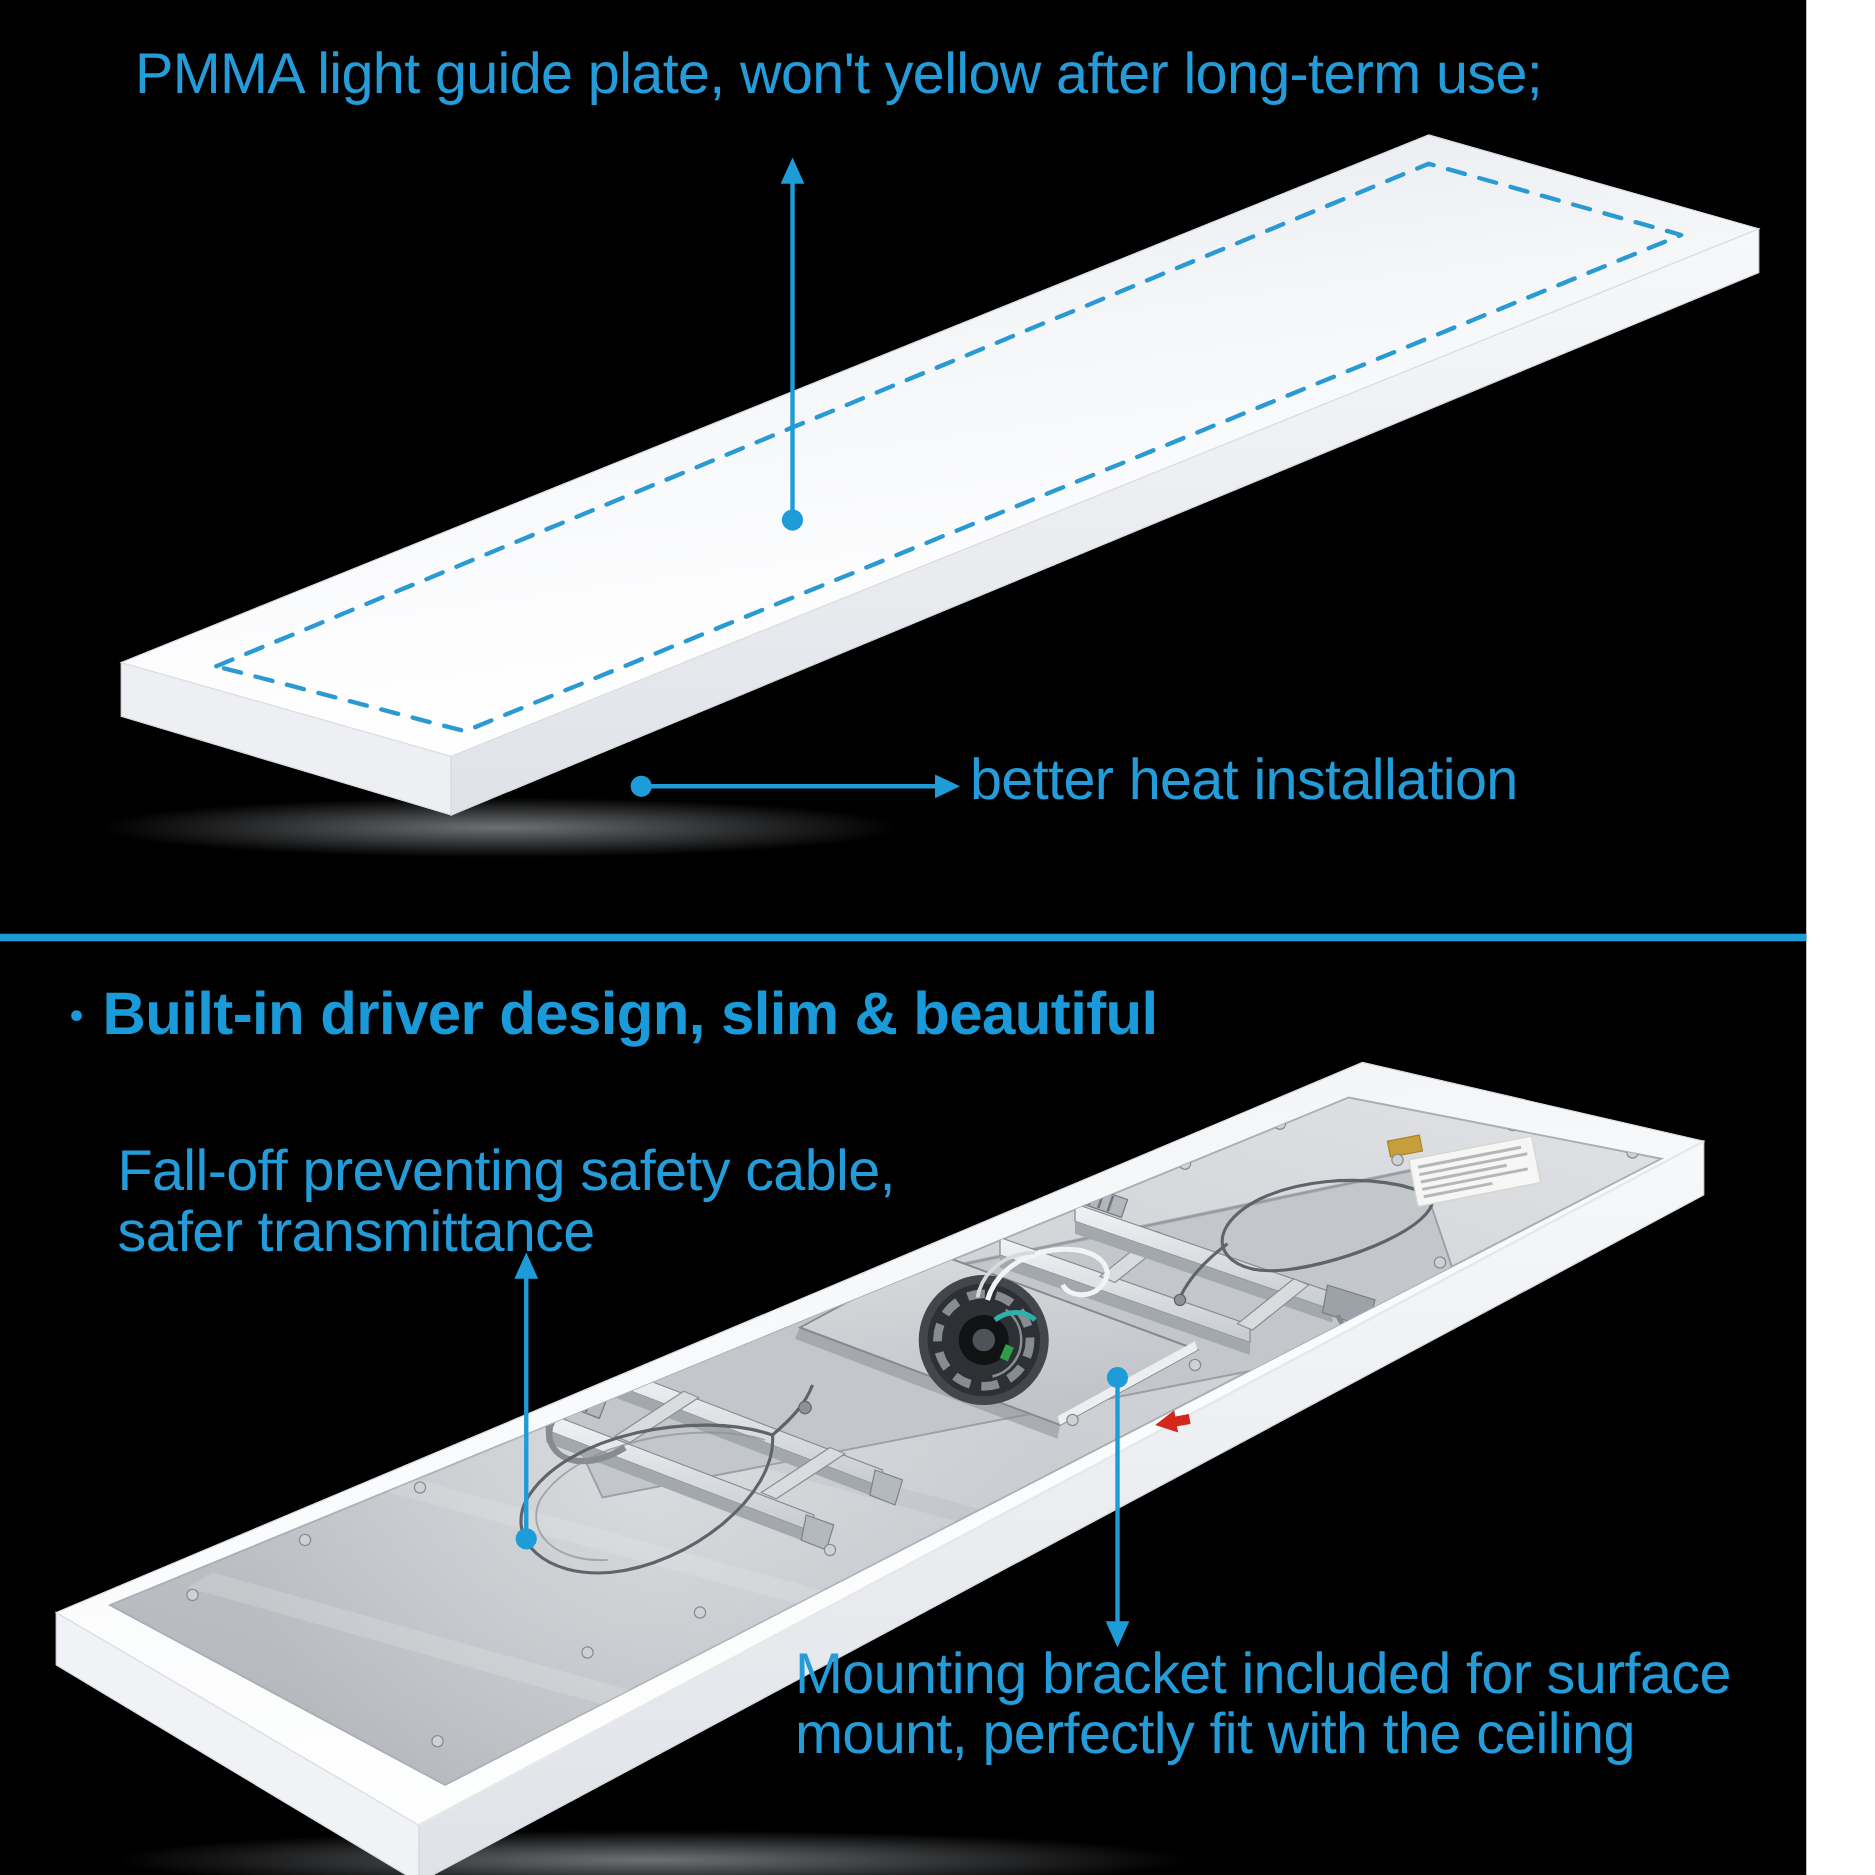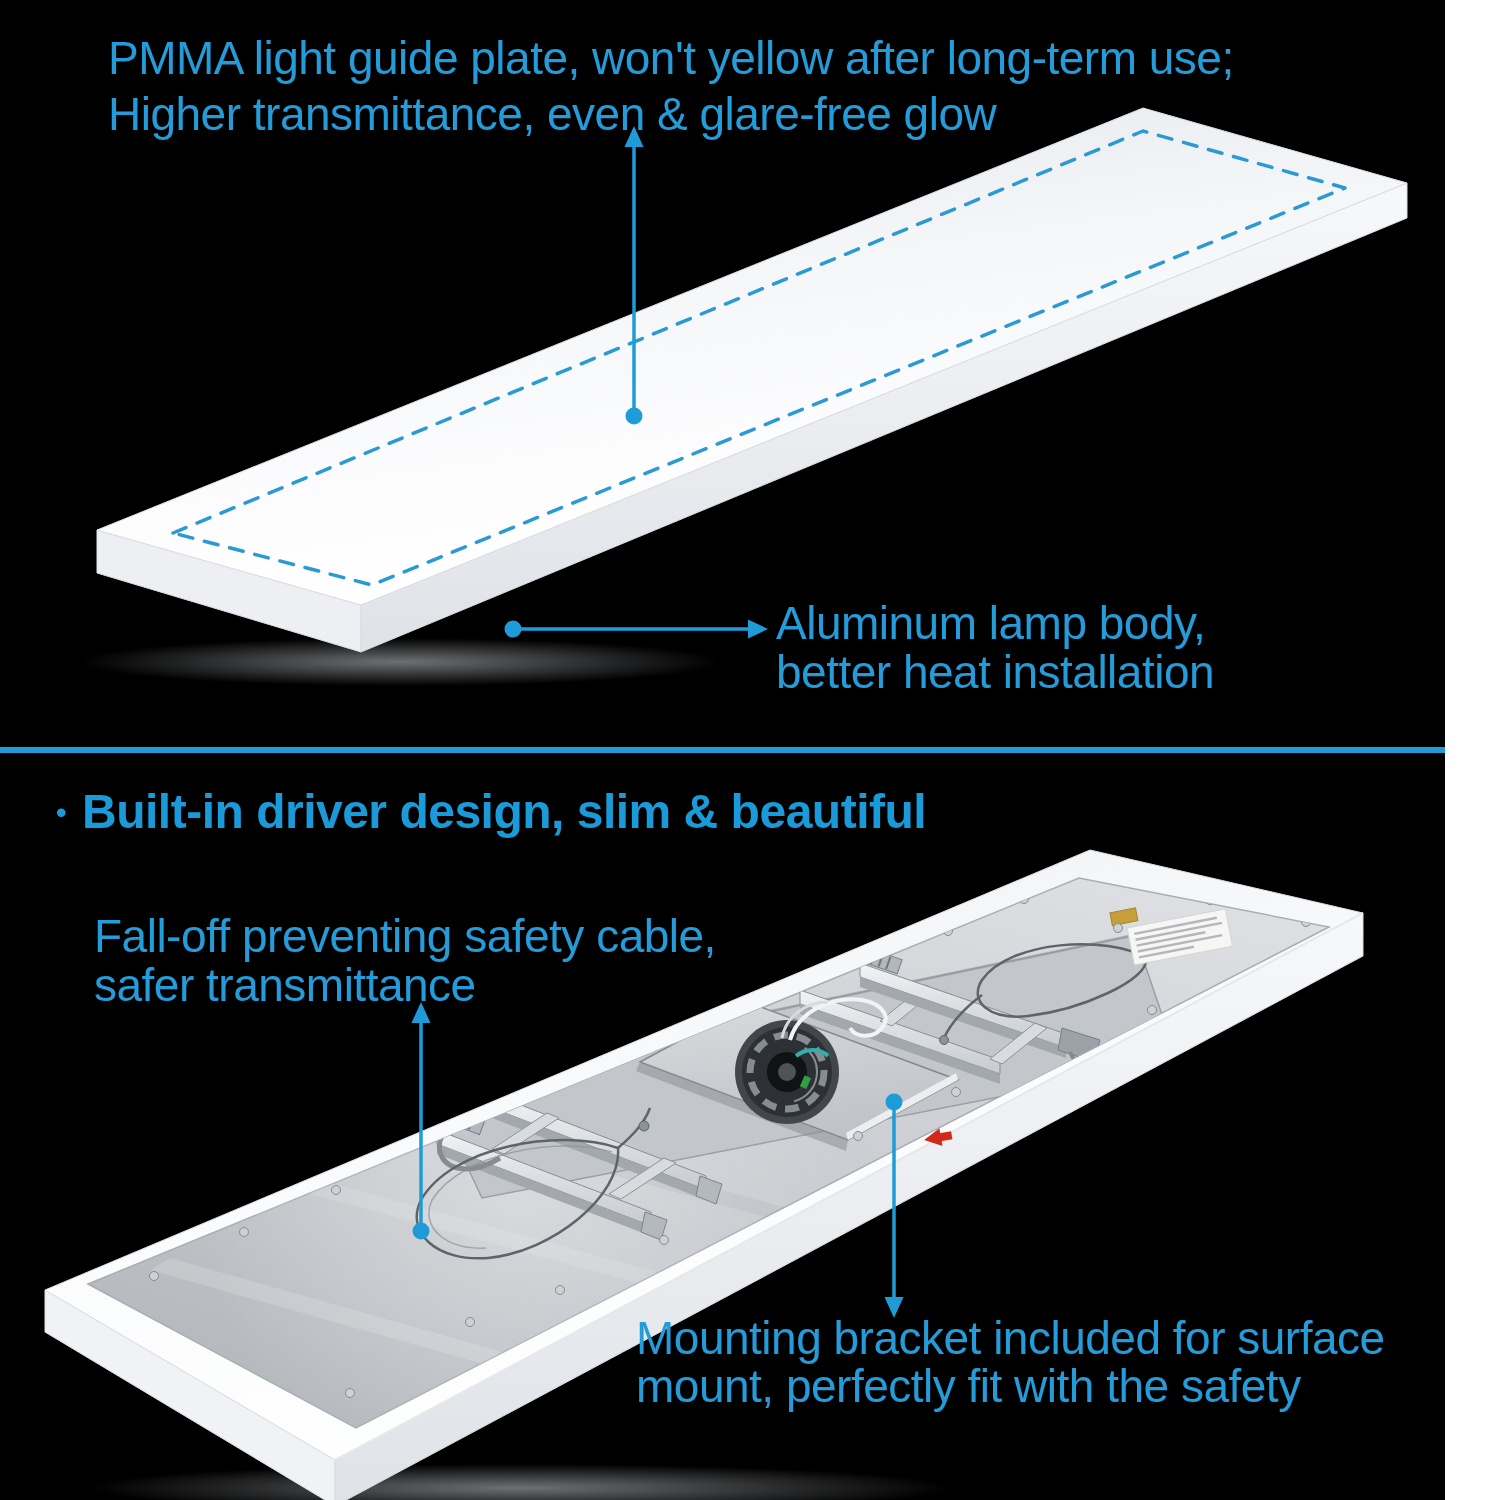--- a/index.html
+++ b/index.html
@@ -232,36 +232,34 @@
       <circle cx="894" cy="1102" r="8.5"></circle>
       <line x1="894" y1="1104" x2="894" y2="1300" stroke="#1e9cd8" stroke-width="3.5"></line>
       <polygon points="894,1318 884.5,1297 903.5,1297"></polygon>
     </g>
   </svg>
 
   <div id="section-divider"></div>
 
   <div class="note" id="pmma-note">
     <div>PMMA light guide plate, won't yellow after long-term use;</div>
-    <div>Higher transmittance, even &amp; glare-free glow</div>
   </div>
 
   <div class="note" id="aluminum-note">
-    <div>Aluminum lamp body,</div>
     <div>better heat installation</div>
   </div>
 
   <div id="driver-heading">
     <span class="bullet">•</span>
     <span>Built-in driver design, slim &amp; beautiful</span>
   </div>
 
   <div class="note" id="cable-note">
     <div>Fall-off preventing safety cable,</div>
     <div>safer transmittance</div>
   </div>
 
   <div class="note" id="bracket-note">
     <div>Mounting bracket included for surface</div>
-    <div>mount, perfectly fit with the safety</div>
+    <div>mount, perfectly fit with the ceiling</div>
   </div>
 
 </div>
 
 </body></html>

